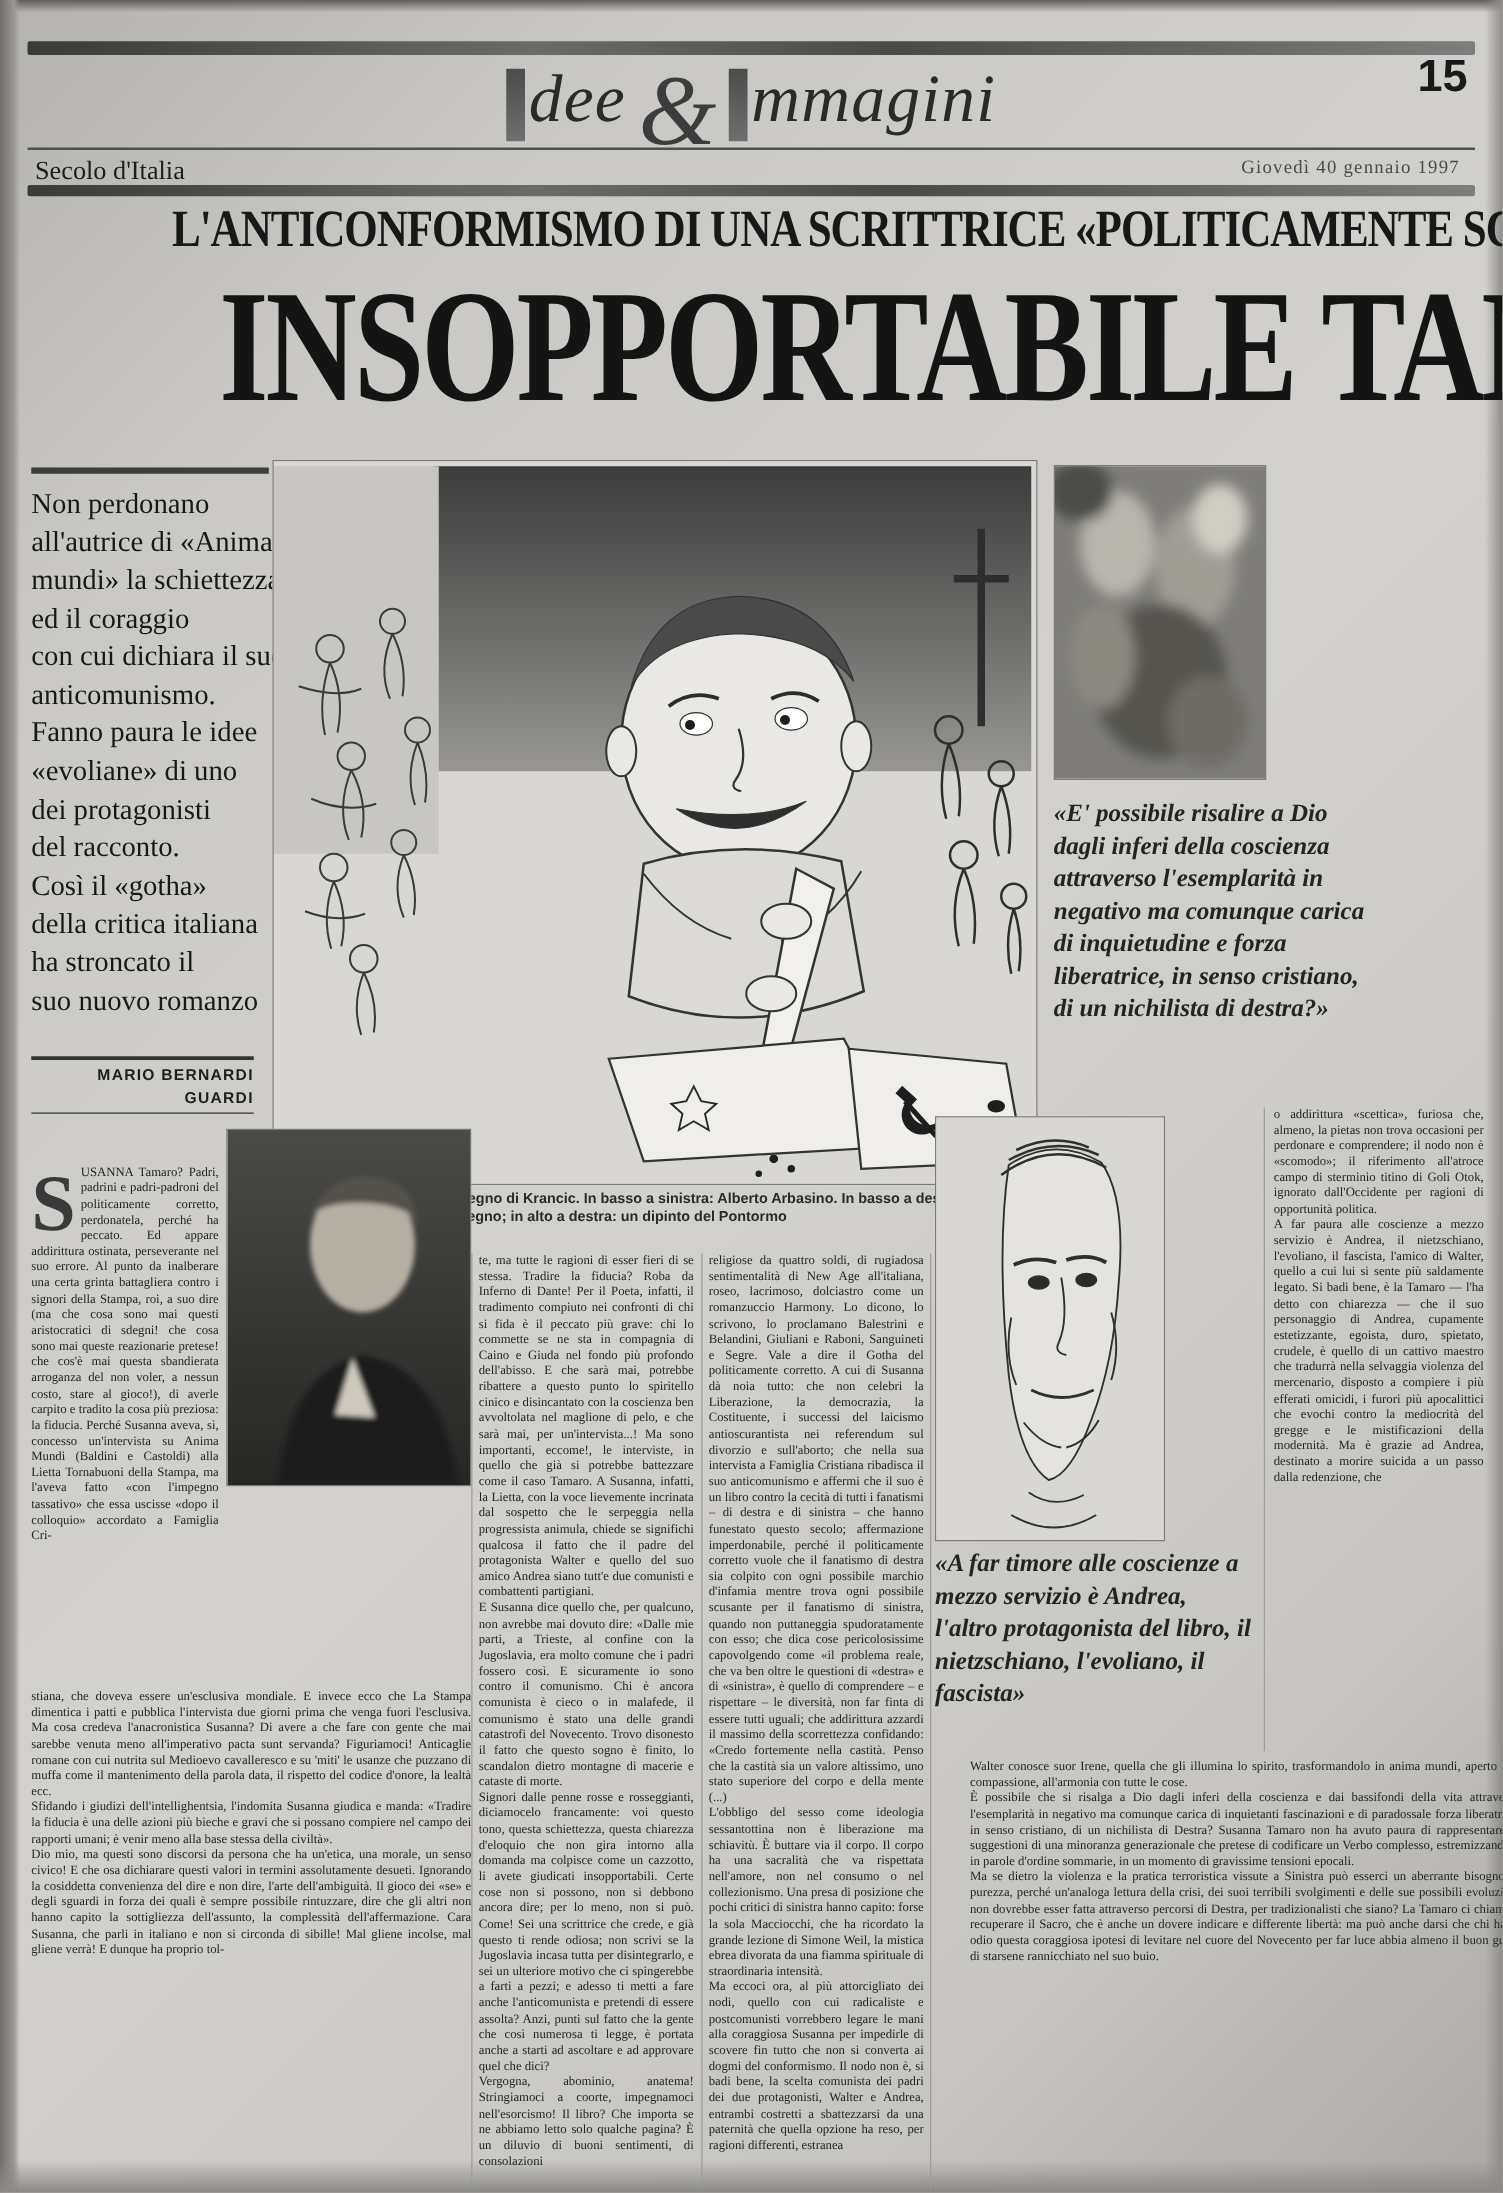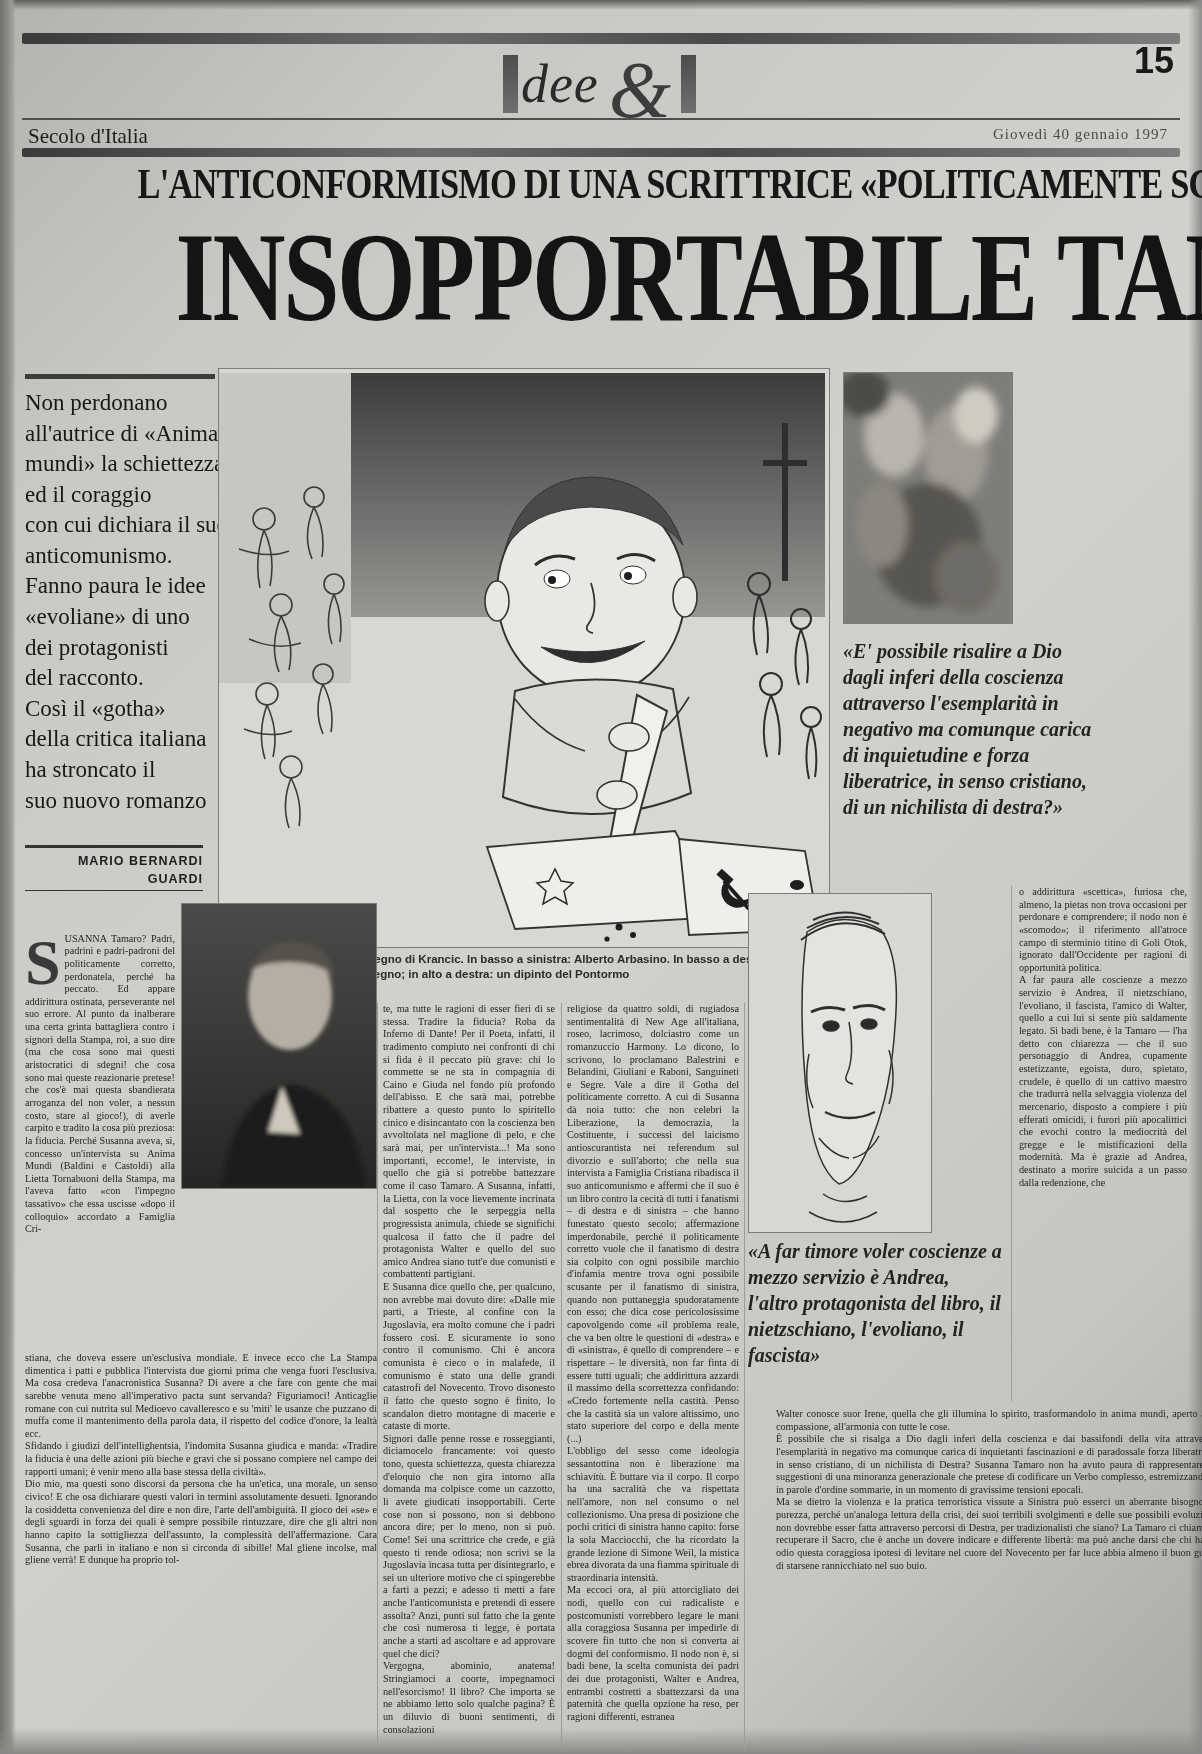--- a/index.html
+++ b/index.html
@@ -9,21 +9,21 @@
   .abs{position:absolute;}
   
   .edge-left{left:0;top:0;width:16px;height:1754px;background:linear-gradient(90deg,#6f6e6c,#9a9996 70%,rgba(154,153,150,0));}
   .edge-top{left:0;top:0;width:1202px;height:10px;background:linear-gradient(180deg,#5f5e5c,rgba(95,94,92,0));}
   .edge-right{right:0;top:0;width:14px;height:1754px;background:linear-gradient(270deg,#8e8d8b,rgba(142,141,139,0));}
   .edge-bottom{left:0;bottom:0;width:1202px;height:26px;background:linear-gradient(0deg,#8a8987,rgba(138,137,135,0));}
   
   .rule-heavy{height:11px;background:linear-gradient(90deg,#3a3a3a,#6b6b6b 35%,#4a4a4a 60%,#7d7d7d);border-radius:2px;}
   .rule-thin{height:2px;background:#4f4f4f;}
   .masthead{left:0;top:46px;width:1202px;height:76px;display:flex;align-items:center;justify-content:center;}
-  .mast-inner{display:flex;align-items:center;}
+  .mast-inner{display:flex;align-items:flex-start;}
   .mast-slab{width:15px;height:58px;background:linear-gradient(180deg,#4c4c4c,#6f6f6f);margin-right:3px;}
   .mast-word{font-style:italic;font-size:54px;line-height:0.9;color:#2a2a2a;letter-spacing:1px;}
   .mast-amp{font-style:italic;font-size:80px;line-height:0.7;color:#3c3c3c;margin:0 10px;position:relative;top:6px;}
   .pageno{right:28px;top:40px;font-family:"Liberation Sans",sans-serif;font-weight:700;font-size:36px;color:#191919;}
   .nameplate{font-weight:400;font-size:21px;letter-spacing:0px;color:#1d1d1d;border-bottom:3px solid #2c2c2c;padding-bottom:1px;}
   .dateline{font-size:15px;color:#4a4a48;letter-spacing:1px;}
   
   .kicker{left:0;top:160px;width:1202px;text-align:center;font-size:42px;font-weight:600;color:#181818;}
   .kicker>span{display:inline-block;transform:scaleX(0.82);letter-spacing:-1px;white-space:nowrap;}
   .title{left:0;top:204px;width:1202px;text-align:center;font-size:128px;font-weight:700;color:#141414;}
@@ -58,20 +58,21 @@
   <div class="abs edge-right"></div>
   <div class="abs edge-bottom"></div>
 
   <div class="abs rule-heavy" style="left:22px;top:33px;width:1158px;"></div>
   <div class="abs masthead">
     <div class="mast-inner">
       <div class="mast-slab"></div>
       <span class="mast-word">dee</span>
       <span class="mast-amp">&amp;</span>
       <div class="mast-slab"></div>
+      <span class="mast-word">mmagini</span>
     </div>
   </div>
   <div class="abs pageno">15</div>
 
   <div class="abs rule-thin" style="left:22px;top:118px;width:1158px;"></div>
   <div class="abs" style="left:28px;top:124px;">
     <span class="nameplate">Secolo d'Italia</span>
   </div>
   <div class="abs dateline" style="right:34px;top:126px;">Giovedì 40 gennaio 1997</div>
   <div class="abs rule-heavy" style="left:22px;top:148px;width:1158px;height:9px;"></div>
@@ -255,21 +256,21 @@
         <ellipse cx="82" cy="132" rx="8" ry="5" fill="#2a2a2a"></ellipse>
         <ellipse cx="120" cy="130" rx="8" ry="5" fill="#2a2a2a"></ellipse>
         <path d="M100 128 q6 34 -2 52 q-4 8 6 10"></path>
         <path d="M76 218 q24 12 50 0" stroke-width="2.4"></path>
         <path d="M60 160 q-6 30 4 54 M140 156 q8 28 0 54 M70 244 q14 18 30 20 M130 242 q-10 18 -26 22"></path>
         <path d="M74 300 q20 14 44 2 M60 318 q34 20 68 0"></path>
       </g>
     </svg>
   </div>
 
-  <div class="abs pull pull-rmid">«A far timore voler coscienze a mezzo servizio è Andrea, l'altro protagonista del libro, il nietzschiano, l'evoliano, il fascista»</div>
+  <div class="abs pull pull-rmid">«A far timore alle coscienze a mezzo servizio è Andrea, l'altro protagonista del libro, il nietzschiano, l'evoliano, il fascista»</div>
 
   <div class="abs body-text" style="left:1019px;top:886px;width:168px;height:515px;">o addirittura «scettica», furiosa che, almeno, la pietas non trova occasioni per perdonare e comprendere; il nodo non è «scomodo»; il riferimento all'atroce campo di sterminio titino di Goli Otok, ignorato dall'Occidente per ragioni di opportunità politica.
 A far paura alle coscienze a mezzo servizio è Andrea, il nietzschiano, l'evoliano, il fascista, l'amico di Walter, quello a cui lui si sente più saldamente legato. Si badi bene, è la Tamaro — l'ha detto con chiarezza — che il suo personaggio di Andrea, cupamente estetizzante, egoista, duro, spietato, crudele, è quello di un cattivo maestro che tradurrà nella selvaggia violenza del mercenario, disposto a compiere i più efferati omicidi, i furori più apocalittici che evochi contro la mediocrità del gregge e le mistificazioni della modernità. Ma è grazie ad Andrea, destinato a morire suicida a un passo dalla redenzione, che</div>
   <div class="abs body-text" style="left:776px;top:1408px;width:440px;height:340px;">Walter conosce suor Irene, quella che gli illumina lo spirito, trasformandolo in anima mundi, aperto alla compassione, all'armonia con tutte le cose.
 È possibile che si risalga a Dio dagli inferi della coscienza e dai bassifondi della vita attraverso l'esemplarità in negativo ma comunque carica di inquietanti fascinazioni e di paradossale forza liberatrice, in senso cristiano, di un nichilista di Destra? Susanna Tamaro non ha avuto paura di rappresentare le suggestioni di una minoranza generazionale che pretese di codificare un Verbo complesso, estremizzandolo in parole d'ordine sommarie, in un momento di gravissime tensioni epocali.
 Ma se dietro la violenza e la pratica terroristica vissute a Sinistra può esserci un aberrante bisogno di purezza, perché un'analoga lettura della crisi, dei suoi terribili svolgimenti e delle sue possibili evoluzioni non dovrebbe esser fatta attraverso percorsi di Destra, per tradizionalisti che siano? La Tamaro ci chiama a recuperare il Sacro, che è anche un dovere indicare e differente libertà: ma può anche darsi che chi ha in odio questa coraggiosa ipotesi di levitare nel cuore del Novecento per far luce abbia almeno il buon gusto di starsene rannicchiato nel suo buio.</div>
 
 </div>
 
 </body></html>

